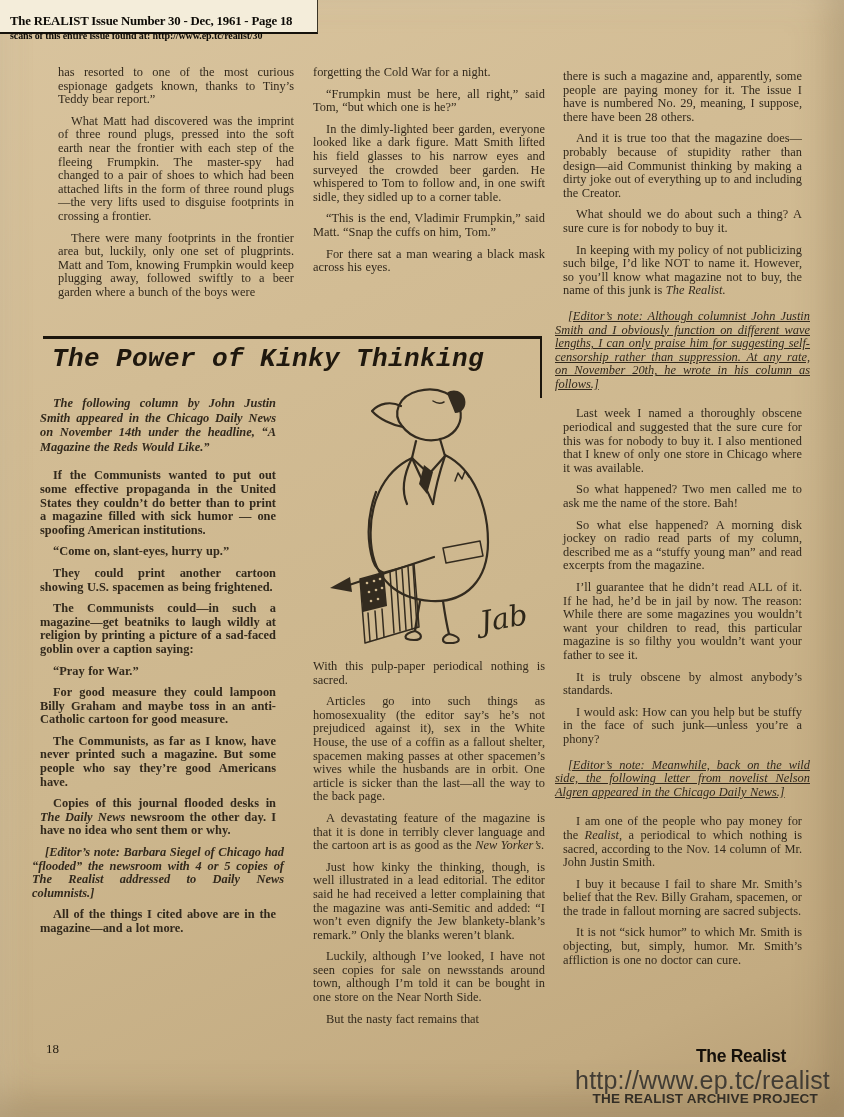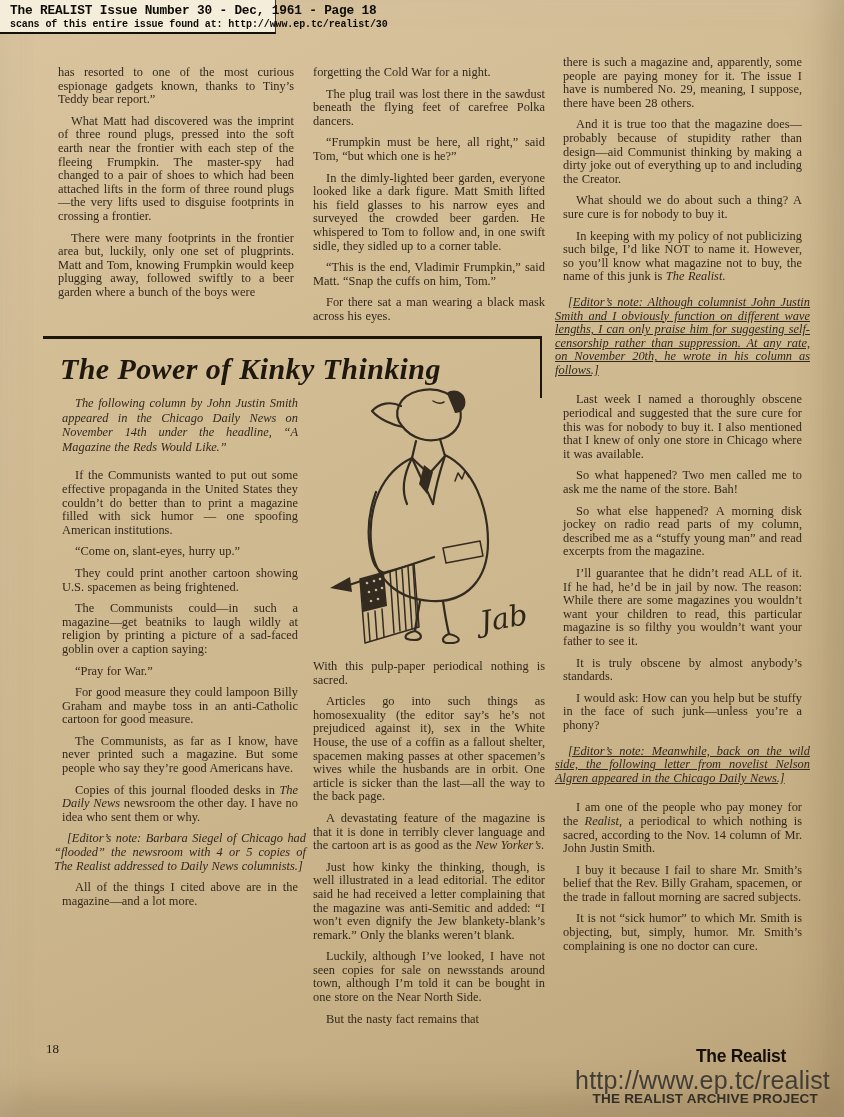--- a/index.html
+++ b/index.html
@@ -4,49 +4,49 @@
 <style>
   html,body{margin:0;padding:0;background:#8a7a5e;}
   .page{
     position:relative;width:844px;height:1117px;overflow:hidden;
     background:linear-gradient(155deg,#d9c49e 0%,#d2bc94 30%,#cdb78e 55%,#c3ab81 88%,#b69d74 100%);
     box-shadow:inset -10px -14px 42px rgba(94,74,44,.30), inset 6px 6px 26px rgba(255,244,214,.25);
     font-family:"Liberation Serif","DejaVu Serif",serif;color:#32291c;
   }
   
   .banner{
-    position:absolute;left:0;top:0;width:276px;height:34px;
+    position:absolute;left:0;top:0;width:318px;height:34px;
     background:#f4edda;border-bottom:2px solid #14110b;border-right:1px solid #3a3426;
-    padding:3px 6px 0 10px;box-sizing:border-box;
-    font-family:Liberation Mono, monospace;color:#0d0b07;
+    padding:14px 6px 0 10px;box-sizing:border-box;
+    font-family:Liberation Serif, serif;color:#0d0b07;
   }
   .banner-title{font-size:12.8px;font-weight:bold;letter-spacing:-.2px;white-space:nowrap;}
   .banner-subtitle{font-size:10px;font-weight:bold;letter-spacing:-.1px;white-space:nowrap;margin-top:1px;}
   
   .textcol{
     position:absolute;text-align:justify;font-size:12.4px;line-height:13.6px;
     hyphens:auto;-webkit-hyphens:auto;word-spacing:.4px;
   }
   .textcol p{margin:8px;text-indent:13px;}
   .textcol p.flush{text-indent:0;}
   .intro{font-style:italic;margin-bottom:15px !important;line-height:14.6px;}
   .note{font-style:italic;margin:12px 0 16px !important;text-decoration:underline;}
   .note-tight{font-style:italic;margin:3px 0 3px !important;}
   #col1-top{left:50px;top:58px;width:252px;}
   #col2-top{left:305px;top:58px;width:248px;}
-  #col3{left:555px;top:48px;width:255px;height:988px;}
-  #col1-article{left:54px;top:388px;width:252px;height:660px;}
+  #col3{left:555px;top:62px;width:255px;height:988px;}
+  #col1-article{left:32px;top:388px;width:252px;height:660px;font-weight:bold;}
   #col2-article{left:305px;top:652px;width:248px;}
   
   .rule-h{position:absolute;left:43px;top:336px;width:499px;height:3px;background:#1c160d;}
   .rule-v{position:absolute;left:540px;top:336px;width:2px;height:62px;background:#1c160d;}
   .headline{
-    position:absolute;left:52px;top:344px;margin:8px;width:500px;
-    font-size:30px;font-weight:bold;font-style:italic;letter-spacing:.4px;color:#1f180e;
-    font-family:Liberation Serif, serif;white-space:nowrap;
+    position:absolute;left:52px;top:344px;margin:0;width:500px;
+    font-size:26px;font-weight:bold;font-style:italic;letter-spacing:.4px;color:#1f180e;
+    font-family:Liberation Mono, monospace;white-space:nowrap;
   }
   
   .cartoon{position:absolute;left:316px;top:380px;}
   .cartoon path{stroke:#332b1f;stroke-width:2.2;fill:none;stroke-linecap:round;stroke-linejoin:round;}
   .cartoon path.fill{fill:#332b1f;stroke:none;}
   .cartoon path.thin{stroke-width:1.5;}
   .cartoon circle{fill:#cfb88f;}
   .sig{font-family:"DejaVu Serif",serif;font-style:italic;font-size:29px;fill:#2d2619;}
   
   .page-number{position:absolute;left:46px;top:1041px;font-size:13px;font-weight:normal;color:#241d11;}
@@ -68,21 +68,20 @@
   </div>
 
   <div class="textcol" id="col1-top">
     <p class="flush">has resorted to one of the most curious espionage gadgets known, thanks to Tiny’s Teddy bear report.”</p>
     <p>What Matt had discovered was the imprint of three round plugs, pressed into the soft earth near the frontier with each step of the fleeing Frumpkin. The master-spy had changed to a pair of shoes to which had been attached lifts in the form of three round plugs—the very lifts used to disguise footprints in crossing a frontier.</p>
     <p>There were many footprints in the frontier area but, luckily, only one set of plugprints. Matt and Tom, knowing Frumpkin would keep plugging away, followed swiftly to a beer garden where a bunch of the boys were</p>
   </div>
 
   <div class="textcol" id="col2-top">
     <p class="flush">forgetting the Cold War for a night.</p>
-    <p>The plug trail was lost there in the sawdust beneath the flying feet of carefree Polka dancers.</p>
     <p>“Frumpkin must be here, all right,” said Tom, “but which one is he?”</p>
     <p>In the dimly-lighted beer garden, everyone looked like a dark figure. Matt Smith lifted his field glasses to his narrow eyes and surveyed the crowded beer garden. He whispered to Tom to follow and, in one swift sidle, they sidled up to a corner table.</p>
     <p>“This is the end, Vladimir Frumpkin,” said Matt. “Snap the cuffs on him, Tom.”</p>
     <p>For there sat a man wearing a black mask across his eyes.</p>
   </div>
 
   <div class="rule-h"></div>
   <div class="rule-v"></div>
   <h1 class="headline">The Power of Kinky Thinking</h1>
 
@@ -167,21 +166,21 @@
     <p class="note">[Editor’s note: Although columnist John Justin Smith and I obviously function on different wave lengths, I can only praise him for suggesting self-censorship rather than suppression. At any rate, on November 20th, he wrote in his column as follows.]</p>
     <p>Last week I named a thoroughly obscene periodical and suggested that the sure cure for this was for nobody to buy it. I also mentioned that I knew of only one store in Chicago where it was available.</p>
     <p>So what happened? Two men called me to ask me the name of the store. Bah!</p>
     <p>So what else happened? A morning disk jockey on radio read parts of my column, described me as a “stuffy young man” and read excerpts from the magazine.</p>
     <p>I’ll guarantee that he didn’t read ALL of it. If he had, he’d be in jail by now. The reason: While there are some magazines you wouldn’t want your children to read, this particular magazine is so filthy you wouldn’t want your father to see it.</p>
     <p>It is truly obscene by almost anybody’s standards.</p>
     <p>I would ask: How can you help but be stuffy in the face of such junk—unless you’re a phony?</p>
     <p class="note">[Editor’s note: Meanwhile, back on the wild side, the following letter from novelist Nelson Algren appeared in the Chicago Daily News.]</p>
     <p><span>I am one of the people who pay money for the </span><i>Realist</i><span>, a periodical to which nothing is sacred, according to the Nov. 14 column of Mr. John Justin Smith.</span></p>
     <p>I buy it because I fail to share Mr. Smith’s belief that the Rev. Billy Graham, spacemen, or the trade in fallout morning are sacred subjects.</p>
-    <p>It is not “sick humor” to which Mr. Smith is objecting, but, simply, humor. Mr. Smith’s complaining is one no doctor can cure.</p>
+    <p>It is not “sick humor” to which Mr. Smith is objecting, but, simply, humor. Mr. Smith’s affliction is one no doctor can cure.</p>
   </div>
 
   <div class="page-number">18</div>
   <div class="logo">The Realist</div>
   <div class="footer-url">http://www.ep.tc/realist</div>
   <div class="footer-archive">THE REALIST ARCHIVE PROJECT</div>
 
 </div>
 
 </body></html>

